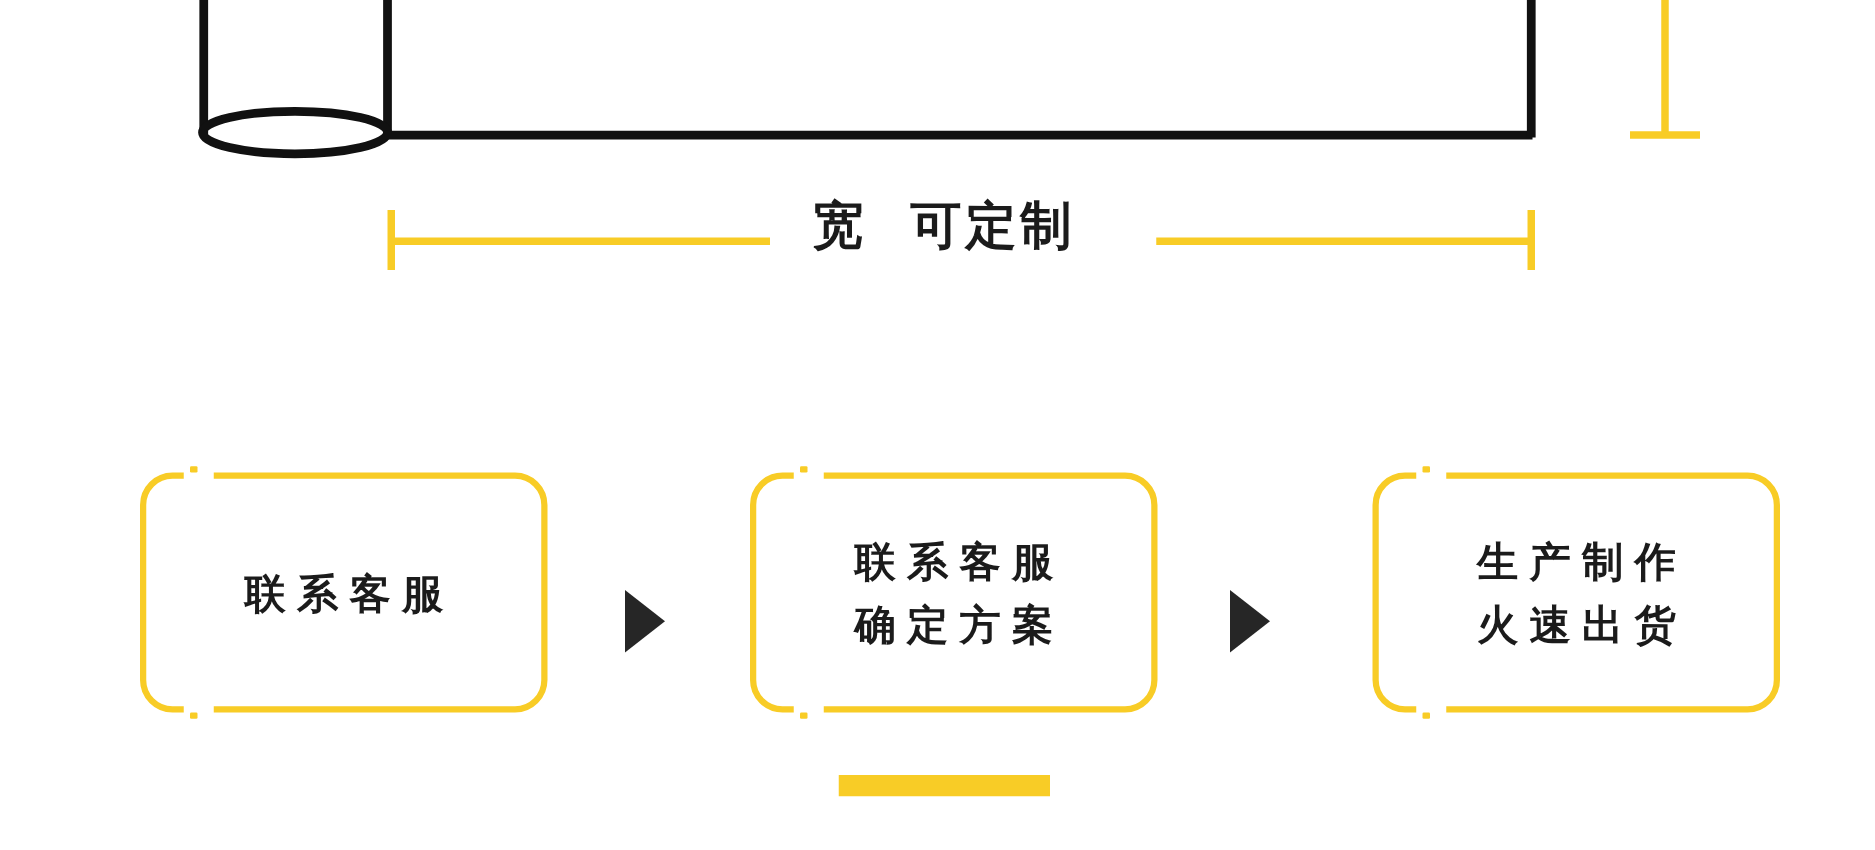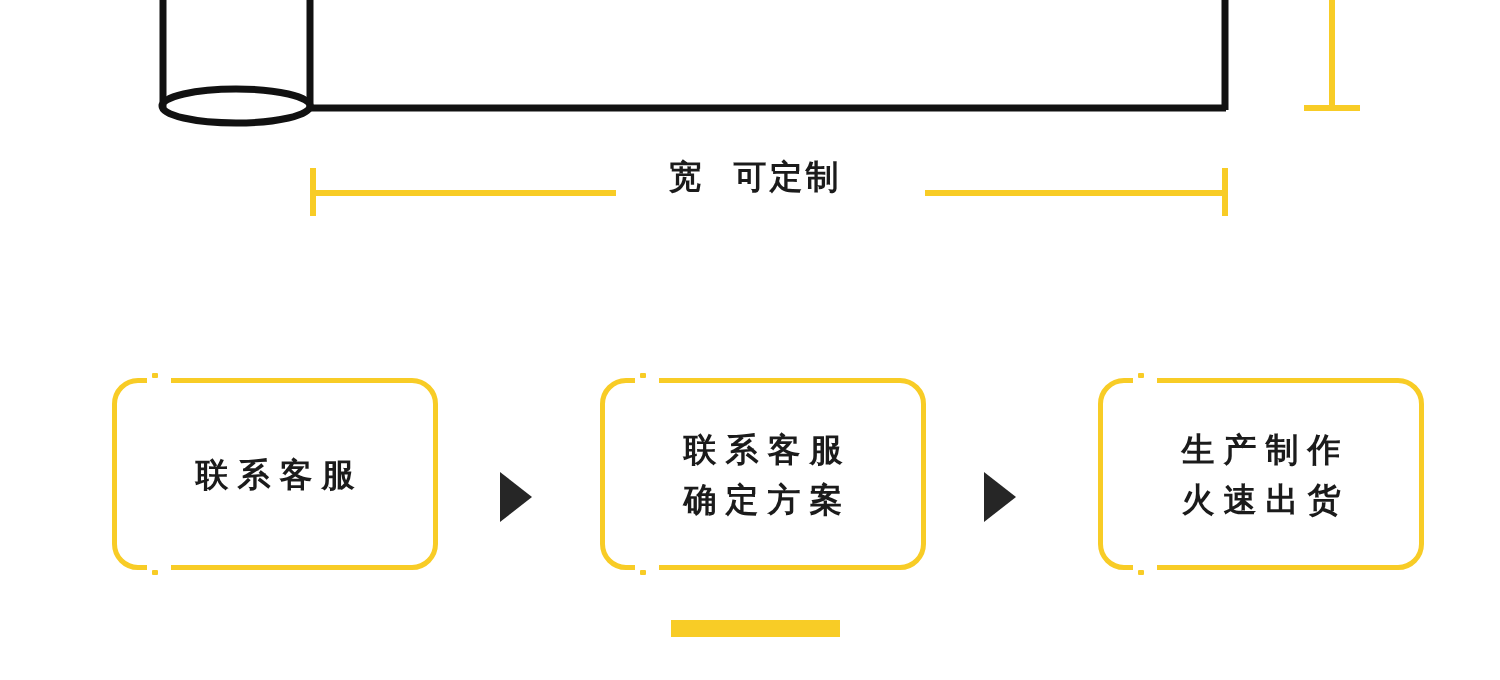--- a/index.html
+++ b/index.html
@@ -31,21 +31,21 @@
     display: block;
   }
 
   
   .dim-caption {
     position: absolute;
     left: 620px;
     top: 160px;
     width: 270px;
     text-align: center;
-    font-size: 33px;
+    font-size: 41px;
     font-weight: 700;
     letter-spacing: 3px;
     color: #1b1b1b;
     line-height: 1;
     white-space: pre;
   }
 
   
   #flow-row {
     position: absolute;

